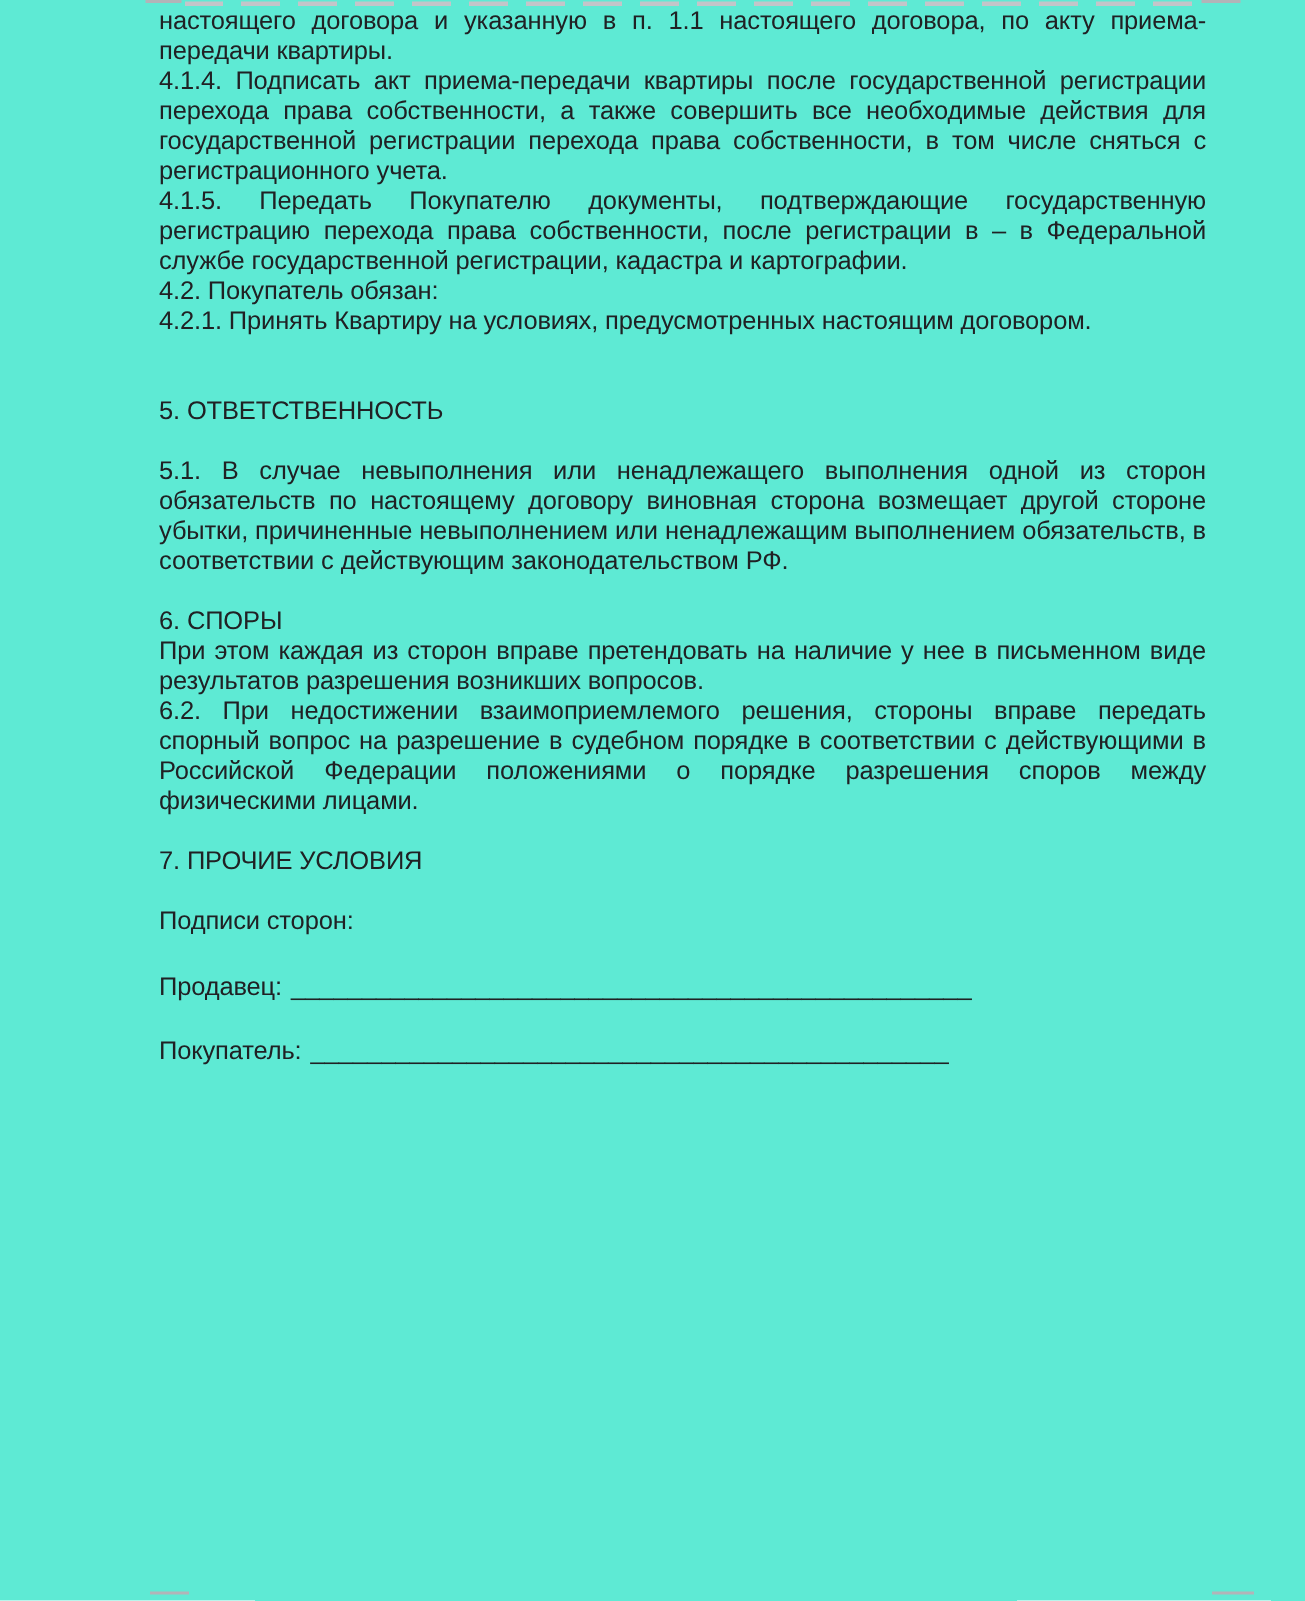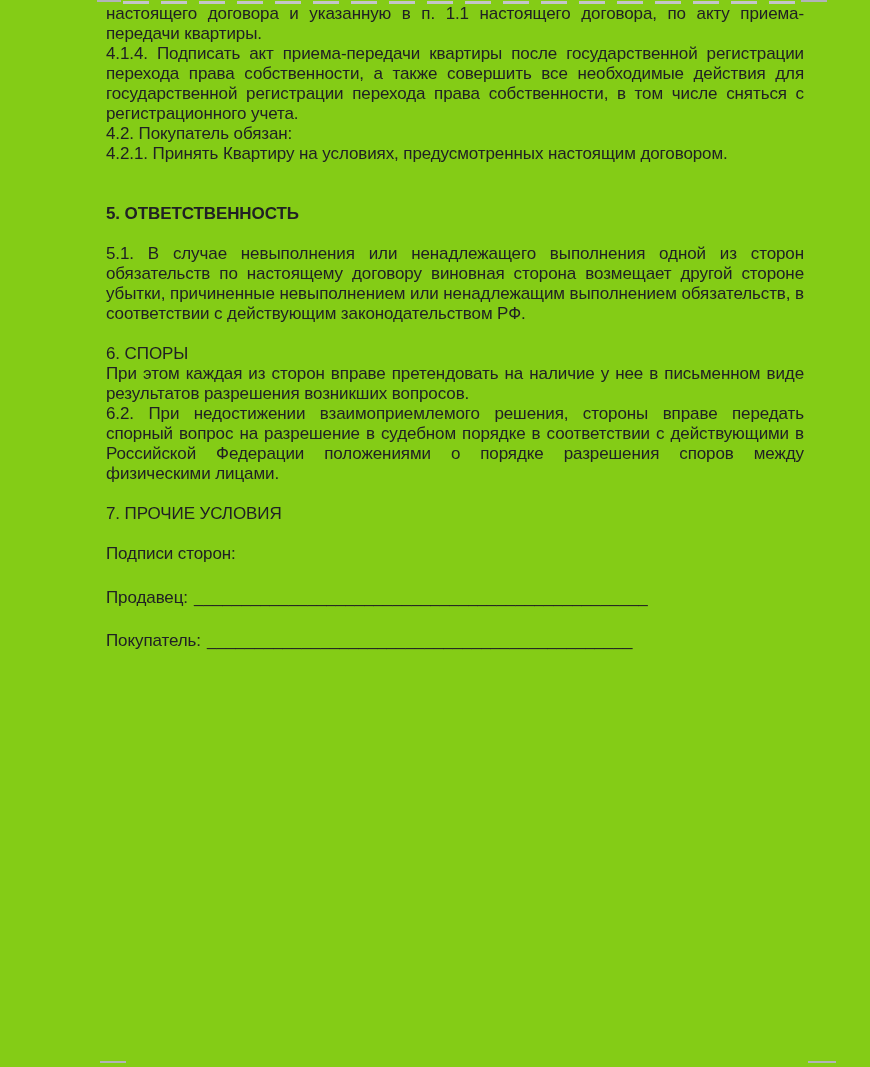--- a/index.html
+++ b/index.html
@@ -1,20 +1,20 @@
 <!DOCTYPE html>
 <html lang="ru"><head>
 <meta charset="utf-8">
 <style>
   html, body { margin: 0; padding: 0; background: #ffffff; }
   .page {
     position: relative;
     width: 870px;
     height: 1067px;
-    background: #84cc16;
+    background: #5eead4;
     overflow: hidden;
     font-family: "Liberation Sans", "DejaVu Sans", sans-serif;
     color: #202124;
   }
   
   .top-clip-dashes {
     position: absolute;
     top: 1px; left: 123px;
     width: 683px; height: 3px;
     background: repeating-linear-gradient(to right, #c3c5c9 0 26px, transparent 26px 38px);
@@ -33,21 +33,21 @@
     position: absolute;
     left: 106px;
     top: 4px;
     width: 698px;
     font-size: 17px;
     line-height: 20px;
     letter-spacing: -0.1px;
   }
   .content p { margin: 0; text-align: justify; }
   .content p.left { text-align: left; }
-  .heading { margin-top: 40px !important; text-align: center; font-weight: bold; }
+  .heading { margin-top: 40px !important; text-align: center; }
   .heading-mid { margin-top: 20px !important; text-align: left; }
   .after-heading { margin-top: 20px !important; }
   .sig-title { margin-top: 20px !important; text-align: left !important; }
   .sig-seller { margin-top: 24px !important; text-align: left !important; white-space: nowrap; }
   .sig-buyer { margin-top: 23px !important; text-align: left !important; white-space: nowrap; }
   .sig-line { margin-left: 6px; letter-spacing: 0; }
 </style>
 </head>
 <body>
 
@@ -58,20 +58,21 @@
   <div class="crop-mark crop-tr"></div>
   <div class="crop-mark crop-bl"></div>
   <div class="crop-mark crop-br"></div>
 
   <div class="content">
 
     <p>настоящего договора и указанную в п. 1.1 настоящего договора, по акту приема-передачи квартиры.</p>
 
     <p>4.1.4. Подписать акт приема-передачи квартиры после государственной регистрации перехода права собственности, а также совершить все необходимые действия для государственной регистрации перехода права собственности, в том числе сняться с регистрационного учета.</p>
 
+    <p>4.1.5. Передать Покупателю документы, подтверждающие государственную регистрацию перехода права собственности, после регистрации в – в Федеральной службе государственной регистрации, кадастра и картографии.</p>
 
     <p class="left">4.2. Покупатель обязан:</p>
 
     <p class="left">4.2.1. Принять Квартиру на условиях, предусмотренных настоящим договором.</p>
 
     <p class="heading">5. ОТВЕТСТВЕННОСТЬ</p>
 
     <p class="after-heading">5.1. В случае невыполнения или ненадлежащего выполнения одной из сторон обязательств по настоящему договору виновная сторона возмещает другой стороне убытки, причиненные невыполнением или ненадлежащим выполнением обязательств, в соответствии с действующим законодательством РФ.</p>
 
     <p class="heading-mid">6. СПОРЫ</p>

